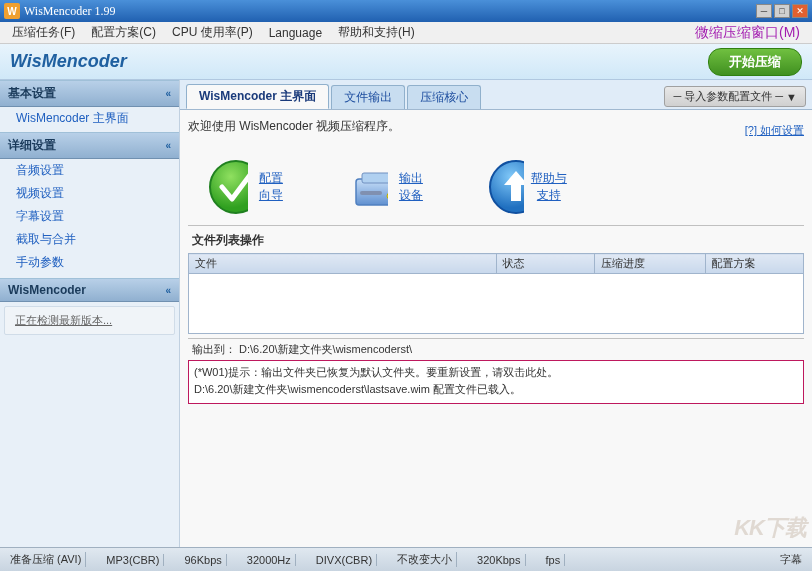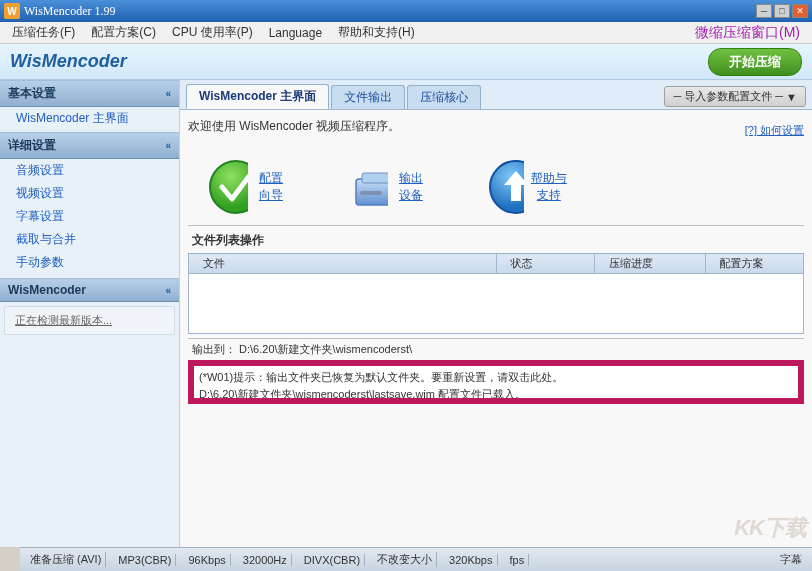--- a/index.html
+++ b/index.html
@@ -262,61 +262,60 @@
       padding: 2px 4px;
     }
     .file-table {
       width: 100%;
       border-collapse: collapse;
       margin-top: 2px;
     }
     .file-table th {
       background: linear-gradient(to bottom, #e0e8f4, #c8d8ec);
       border: 1px solid #a0b4cc;
-      padding: 2px 14px;
+      padding: 2px 6px;
       text-align: left;
       font-size: 11px;
       color: #333;
       font-weight: normal;
     }
     .file-table-body {
       height: 60px;
       background: white;
       border: 1px solid #a0b4cc;
       border-top: none;
     }
     .output-path {
       font-size: 11px;
       color: #333;
       padding: 3px 4px;
       border-top: 1px solid #c0c0c0;
     }
     .log-area {
       background: white;
-      border: 6px solid #be185d;
+      border: 1px solid #be185d;
       font-size: 11px;
       color: #333;
       padding: 3px 5px;
       height: 44px;
       overflow: hidden;
     }
     .log-line { line-height: 1.5; }
 
     
     .statusbar {
       background: linear-gradient(to bottom, #e0e8f0, #c8d4e0);
       border-top: 1px solid #a0b0c0;
       height: 24px;
       display: flex;
       align-items: center;
       padding: 0 6px;
-      gap: 8px;
+      gap: 16px;
       font-size: 11px;
       color: #333;
-      margin-left: 20px;
     }
     .status-item {
       padding: 0 4px;
       border-right: 1px solid #a0b0c0;
       white-space: nowrap;
     }
     .status-item:last-child { border-right: none; }
 
     
     .watermark {

